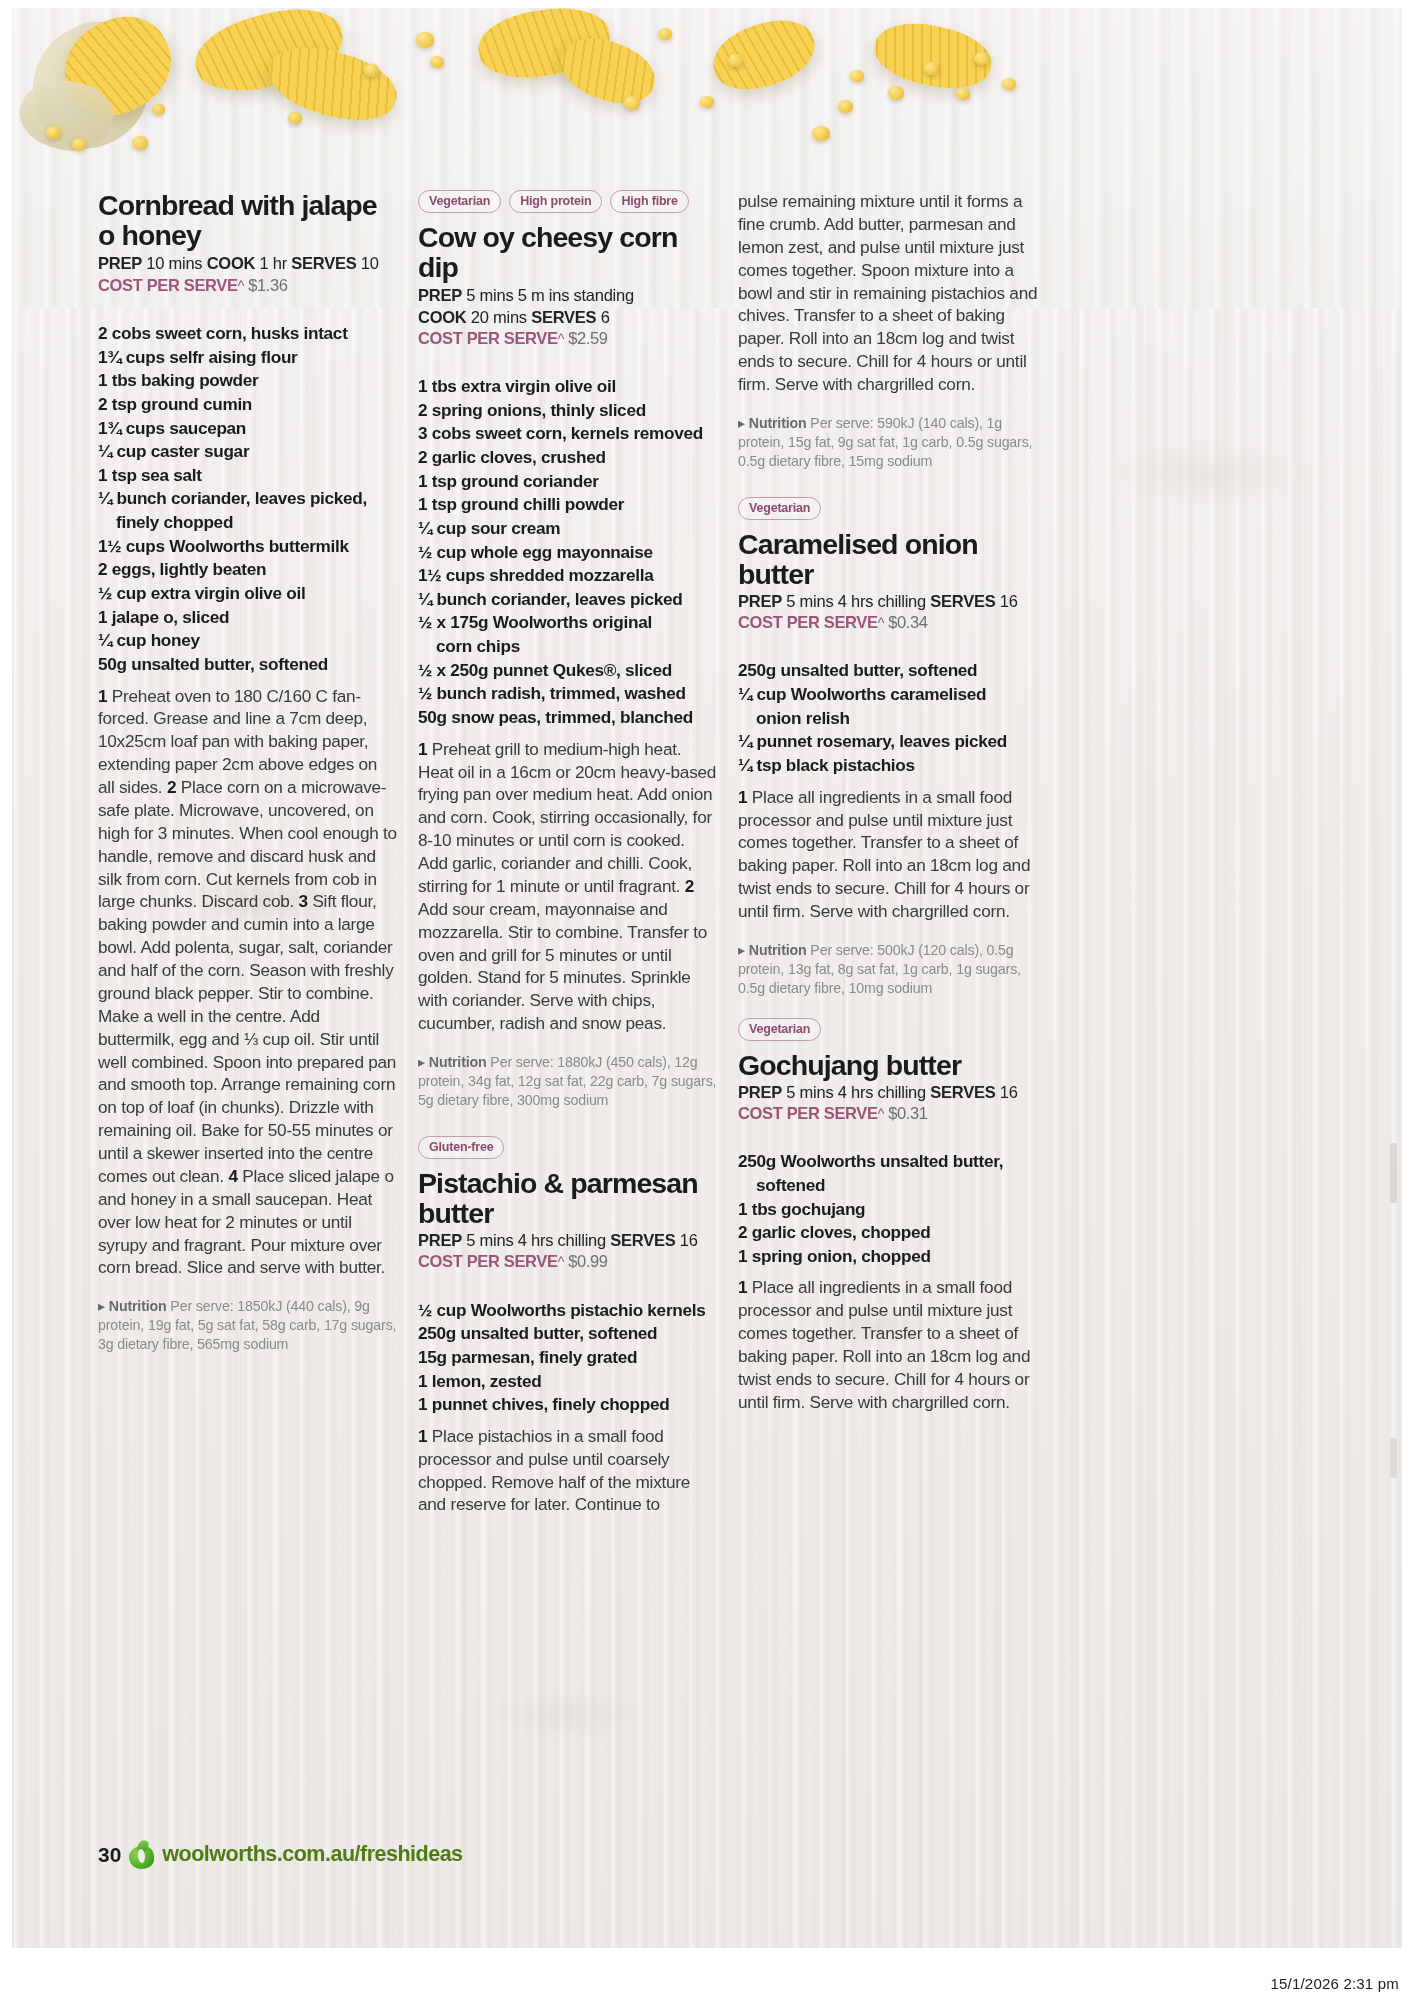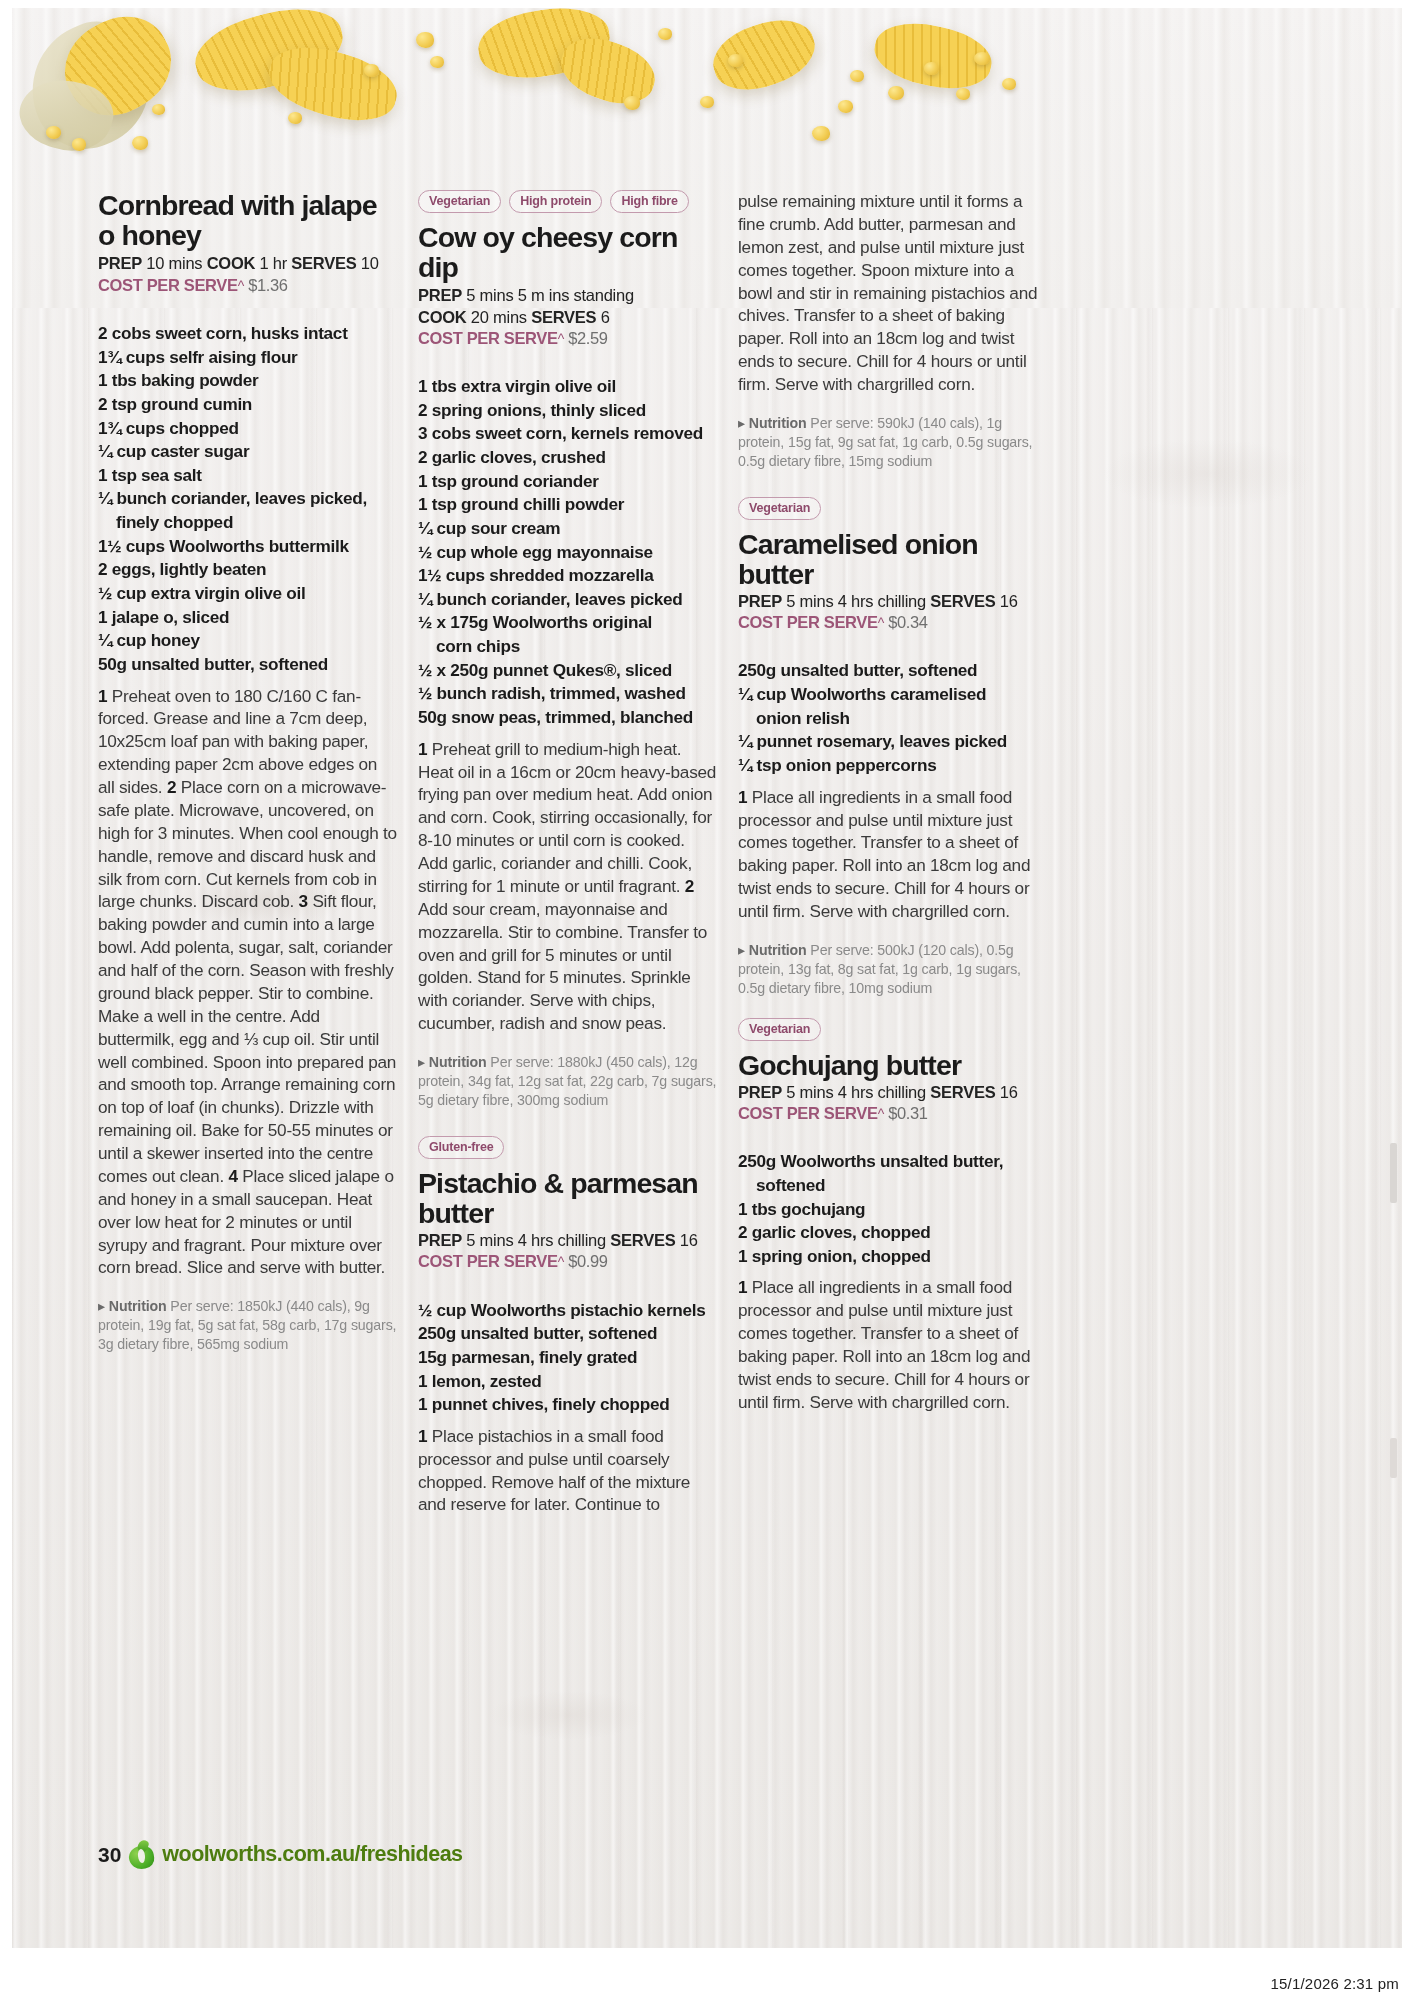--- a/index.html
+++ b/index.html
@@ -346,21 +346,21 @@
       <div class="cost">
         <span>COST PER SERVE</span><span class="sup">^</span>
         <span class="amt">$1.36</span>
       </div>
 
       <div class="ingredients">
           <div>2 cobs sweet corn, husks intact</div>
           <div>1¾ cups selfr aising flour</div>
           <div>1 tbs baking powder</div>
           <div>2 tsp ground cumin</div>
-          <div>1¾ cups chopped</div>
+          <div>1¾ cups saucepan</div>
           <div>¼ cup caster sugar</div>
           <div>1 tsp sea salt</div>
           <div>¼ bunch coriander, leaves picked,</div>
           <div class="indent">finely chopped</div>
           <div>1½ cups Woolworths buttermilk</div>
           <div>2 eggs, lightly beaten</div>
           <div>½ cup extra virgin olive oil</div>
           <div>1 jalape o, sliced</div>
           <div>¼ cup honey</div>
           <div>50g unsalted butter, softened</div>
@@ -484,21 +484,21 @@
       <div class="cost">
         <span>COST PER SERVE</span><span class="sup">^</span>
         <span class="amt">$0.34</span>
       </div>
 
       <div class="ingredients">
           <div>250g unsalted butter, softened</div>
           <div>¼ cup Woolworths caramelised</div>
           <div class="indent">onion relish</div>
           <div>¼ punnet rosemary, leaves picked</div>
-          <div>¼ tsp onion peppercorns</div>
+          <div>¼ tsp black pistachios</div>
         </div>
 
       <div class="method"><span class="step-num">1 </span><span>Place all ingredients in a small food processor and pulse until mixture just comes together. Transfer to a sheet of baking paper. Roll into an 18cm log and twist ends to secure. Chill for 4 hours or until firm. Serve with chargrilled corn. </span></div>
 
       <div class="nutrition">
         <span class="arrow">▸</span>
         <span class="nlabel">Nutrition</span>
         <span>Per serve: 500kJ (120 cals), 0.5g protein, 13g fat, 8g sat fat, 1g carb, 1g sugars, 0.5g dietary fibre, 10mg sodium</span>
       </div>
     </div>

